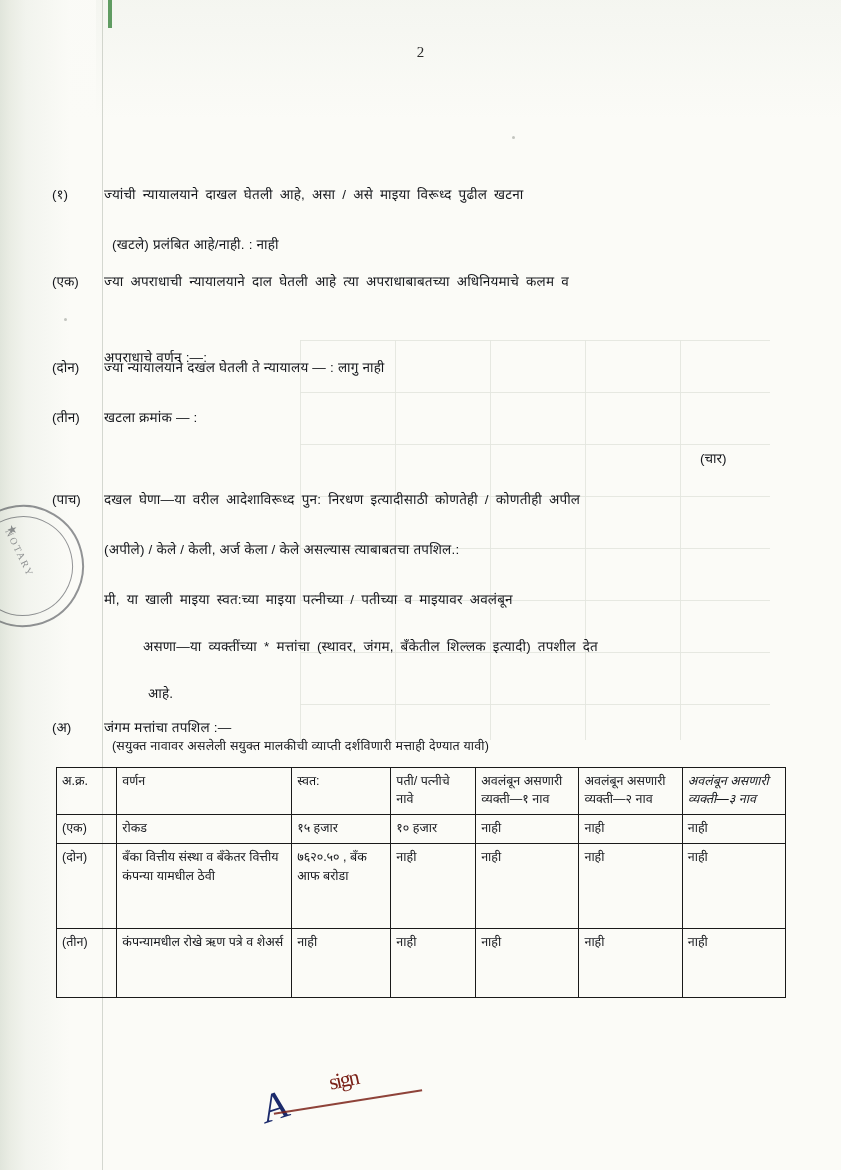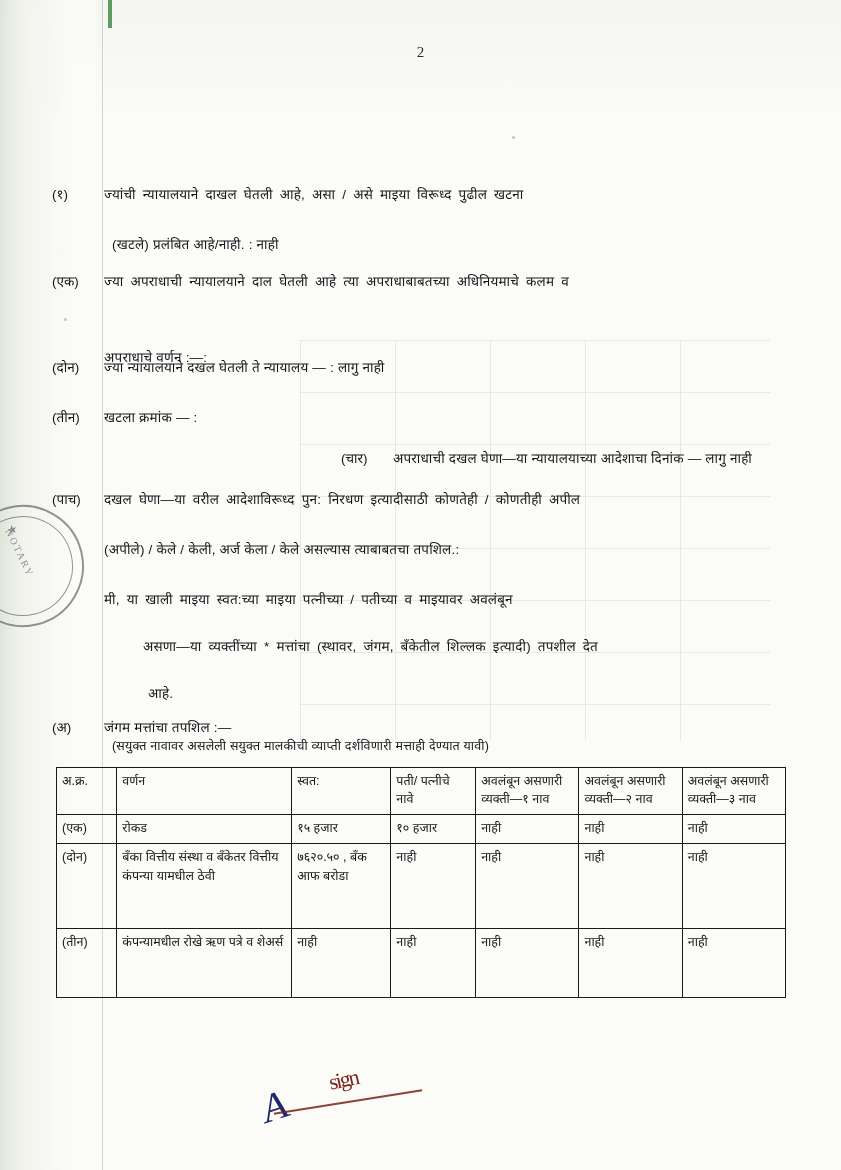--- a/index.html
+++ b/index.html
@@ -106,21 +106,21 @@
     font-weight: normal;
     text-align: left;
     line-height: 1.45;
   }
   .c0 { width: 48px; }
   .c1 { width: 160px; }
   .c2 { width: 86px; margin-top: 18px; }
   .c3 { width: 72px; }
   .c4 { width: 90px; }
   .c5 { width: 90px; }
-  .c6 { width: 90px; }
+  .c6 { width: 90px; font-style: italic; }
   .tall td { height: 74px; }
   .tall2 td { height: 58px; }
 
   
   .stamp {
     position: absolute;
     left: -38px;
     top: 505px;
     width: 118px;
     height: 118px;
@@ -255,21 +255,20 @@
       <div class="text">ज्या न्यायालयाने दखल घेतली ते न्यायालय — : लागु नाही</div>
     </div>
 
     <div class="row" style="left:52px; top:408px; width:700px;">
       <div class="marker">(तीन)</div>
       <div class="text">खटला क्रमांक — :</div>
     </div>
 
     <div class="row" style="left:52px; top:449px; width:700px;justify-content:flex-end;">
       <div class="marker">(चार)</div>
-      <div class="text">अपराधाची दखल घेणा—या न्यायालयाच्या आदेशाचा दिनांक — लागु नाही</div>
     </div>
 
     <div class="row" style="left:104px; top:540px; width:650px;">
       <div class="text">(अपीले) / केले / केली, अर्ज केला / केले असल्यास त्याबाबतचा तपशिल.:</div>
     </div>
     <div class="row" style="left:52px; top:490px; width:700px;">
       <div class="marker">(पाच)</div>
       <div class="text justified" style="width:630px;">दखल घेणा—या वरील आदेशाविरूध्द पुन: निरधण इत्यादीसाठी कोणतेही / कोणतीही अपील</div>
     </div>
 

